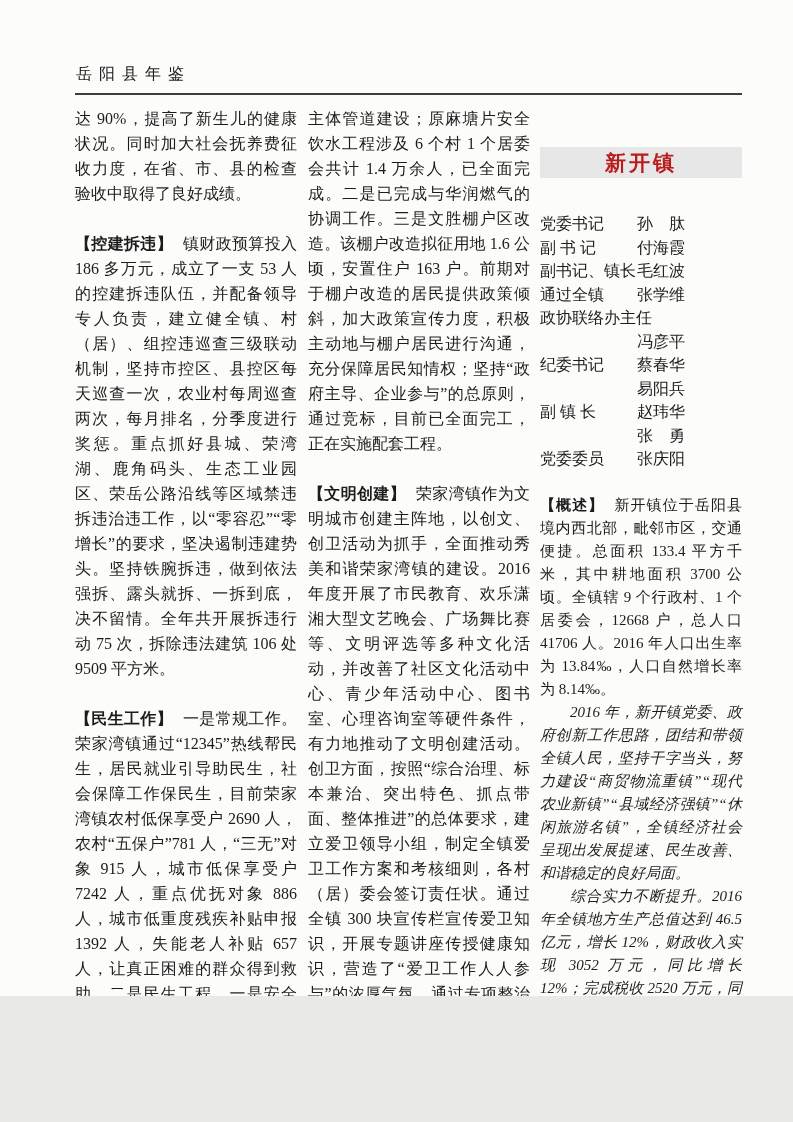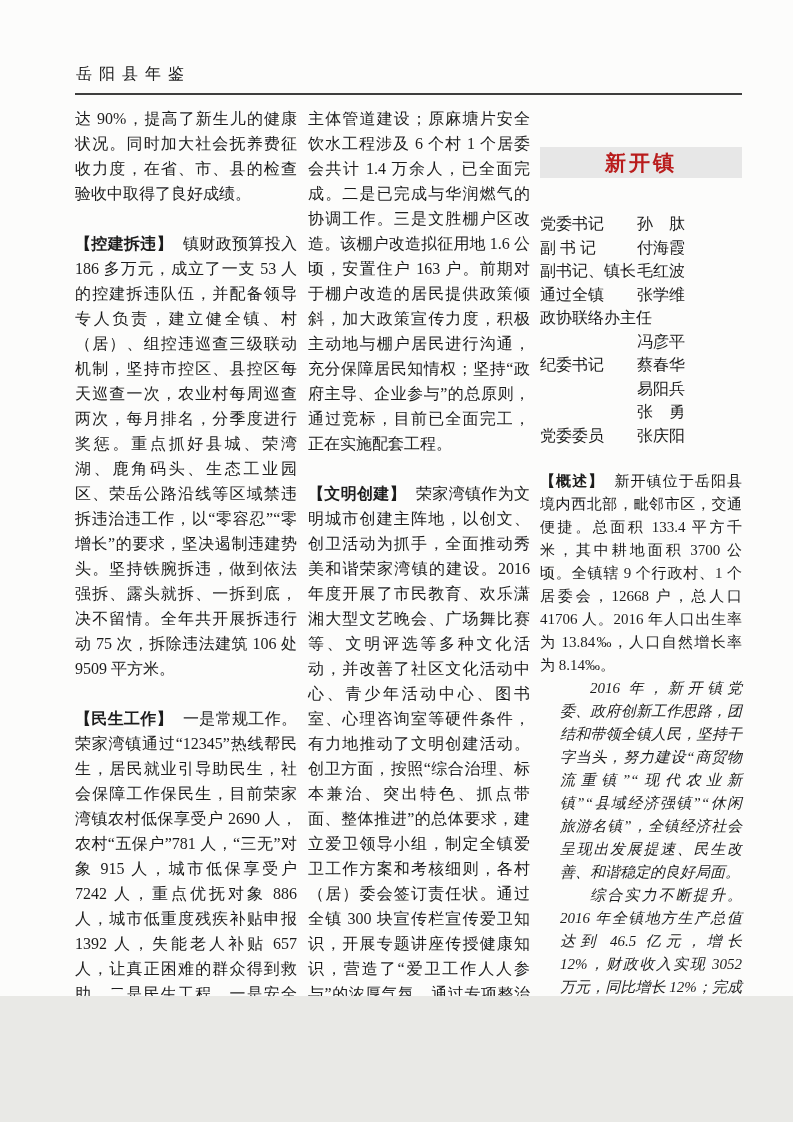--- a/index.html
+++ b/index.html
@@ -29,21 +29,21 @@
   .col { text-align:justify; }
   .col1 { width:222px; margin-right:11px; font-size:16px; line-height:25px; }
   .col2 { width:222px; margin-right:10px; font-size:16px; line-height:25px; }
   .col3 { width:202px; font-size:15px; line-height:23px; }
   .sec { margin-top:25px; }
   .col3 .sec { margin-top:22px; }
   .sec-head {
     font-family:"Liberation Sans","DejaVu Sans",sans-serif;
     font-weight:bold; margin-right:10px;
   }
-  .kai { font-style:italic; text-indent:2em;margin-left:20px; }
+  .kai { font-style:italic; text-indent:2em; }
   .kai-lead { font-weight:normal; }
   .town-box {
     margin-top:41px; height:31px; line-height:31px;
     background:#e7e7e7;
     text-align:center;
     font-family:"Liberation Sans","DejaVu Sans",sans-serif;
     font-weight:bold; font-size:21px; letter-spacing:3px;
     color:#b91c1c;
   }
   .roster { margin-top:34px; font-size:16px; line-height:23.5px; }
@@ -107,20 +107,24 @@
           </div>
         <div class="roster-row">
             <span class="role">纪委书记</span>
             <span class="name">蔡春华</span>
           </div>
         <div class="roster-row">
             <span class="role"></span>
             <span class="name">易阳兵</span>
           </div>
         <div class="roster-row">
+            <span class="role">副 镇 长</span>
+            <span class="name">赵玮华</span>
+          </div>
+        <div class="roster-row">
             <span class="role"></span>
             <span class="name">张　勇</span>
           </div>
         <div class="roster-row">
             <span class="role">党委委员</span>
             <span class="name">张庆阳</span>
           </div>
       </div>
 
       <p class="sec"><span class="sec-head">【概述】</span><span>新开镇位于岳阳县境内西北部，毗邻市区，交通便捷。总面积 133.4 平方千米，其中耕地面积 3700 公顷。全镇辖 9 个行政村、1 个居委会，12668 户，总人口 41706 人。2016 年人口出生率为 13.84‰，人口自然增长率为 8.14‰。</span></p>

